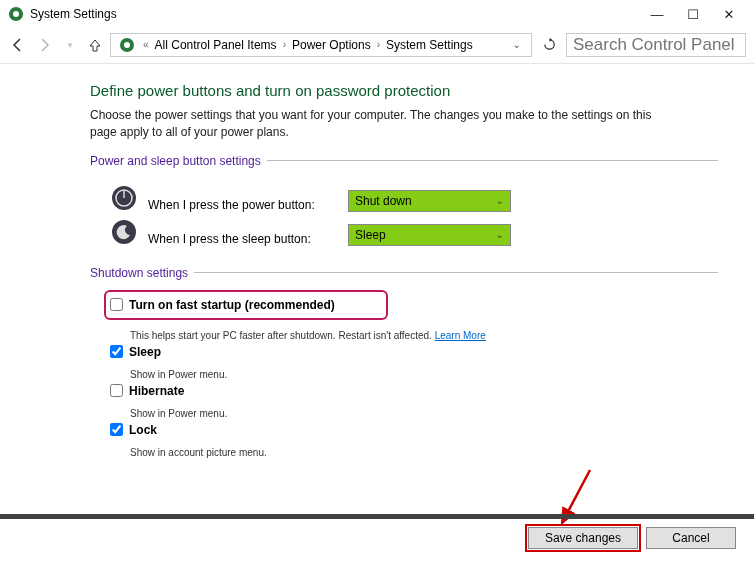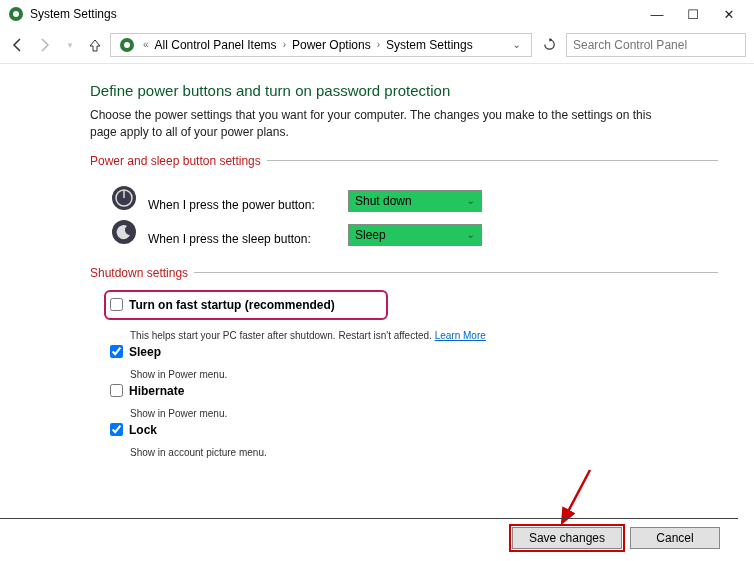--- a/index.html
+++ b/index.html
@@ -15,46 +15,46 @@
   
   .navbar { display: flex; align-items: center; padding: 4px 8px 6px 8px; gap: 6px; border-bottom: 1px solid #e5e5e5; height: 36px; }
   .navarrow { width: 20px; height: 20px; display: flex; align-items: center; justify-content: center; color: #555; }
   .navarrow.dim { opacity: 0.35; }
   .uparrow { width: 18px; height: 18px; display: flex; align-items: center; justify-content: center; color: #555; }
   .smicon { width: 16px; height: 16px; margin: 0 2px; }
   .breadcrumb { display: flex; align-items: center; gap: 4px; flex: 1; border: 1px solid #ccc; padding: 2px 6px; height: 24px; font-size: 12px; }
   .bc-chev { color: #666; font-size: 10px; padding: 0 2px; }
   .bc-drop { margin-left: auto; color: #555; font-size: 10px; padding: 0 4px; }
   .refresh { width: 22px; height: 22px; display: flex; align-items: center; justify-content: center; color: #444; }
-  .searchbox { width: 180px; height: 24px; border: 1px solid #ccc; padding: 2px 6px; font-size: 12px; color: #3b82f6; }
+  .searchbox { width: 180px; height: 24px; border: 1px solid #ccc; padding: 2px 6px; font-size: 17px; color: #3b82f6; }
   
   
   .content { padding: 18px 36px 10px 90px; }
   .heading { color: #0a5a2a; font-size: 15px; font-weight: 400; margin-bottom: 8px; }
   .subtext { font-size: 12px; color: #222; line-height: 1.4; margin-bottom: 13px; max-width: 580px; }
   
   fieldset.section { border: none; border-top: 1px solid #bbb; padding: 10px 0 6px 0; margin-bottom: 8px; }
-  fieldset.section legend { font-size: 12px; padding-right: 6px; color: #b91c1c; }
+  fieldset.section legend { font-size: 12px; padding-right: 6px; color: #4c1d95; }
   
   .row { display: flex; align-items: flex-end; gap: 10px; margin: 6px 0 6px 20px; }
   .picon { width: 28px; height: 28px; }
   .rowlabel { width: 190px; font-size: 12px; }
-  .sel { border: 1px solid #888; background: #22c55e; padding: 2px 6px; font-size: 12px; width: 134px; height: 22px; display: flex; align-items: center; justify-content: space-between; }
+  .sel { border: 1px solid #888; background: #84cc16; padding: 2px 6px; font-size: 12px; width: 163px; height: 22px; display: flex; align-items: center; justify-content: space-between; }
   .sel-arrow { color: #444; font-size: 10px; }
   
   .shutitem { margin: 4px 0 4px 20px; }
   .shutitem label { display: flex; align-items: center; gap: 6px; font-size: 12px; }
   .shutitem .desc { font-size: 10px; color: #333; margin-left: 20px; margin-top: 10px; }
   .shutitem a { color: #0066cc; text-decoration: underline; }
   input[type=checkbox] { width: 13px; height: 13px; }
   
   .redbox { border: 2px solid #be185d; border-radius: 6px; padding: 2px 4px; margin-left: 14px; margin-right: 330px; }
   
   
-  .footer { position: absolute; bottom: 4px; left: 0; right: 16px; border-top: 1px solid #404040; padding: 8px 18px; display: flex; justify-content: flex-end; gap: 8px; }
+  .footer { position: absolute; bottom: 4px; left: 0; right: 0; border-top: 5px solid #404040; padding: 8px 18px; display: flex; justify-content: flex-end; gap: 8px; }
   .btn { border: 1px solid #888; background: #e1e1e1; padding: 3px 16px; font-size: 12px; min-width: 90px; text-align: center; cursor: pointer; }
   .btn.highlight { outline: 2px solid #c00; outline-offset: 1px; }
   
   
   .redarrow { position: absolute; pointer-events: none; }
 </style>
 </head>
 <body>
 
 <div class="titlebar">

